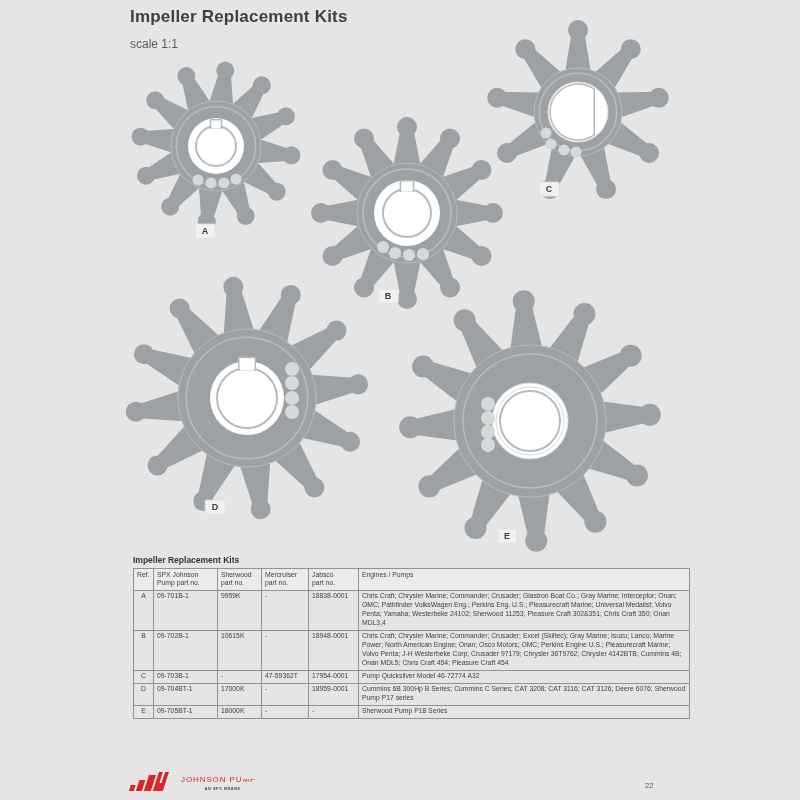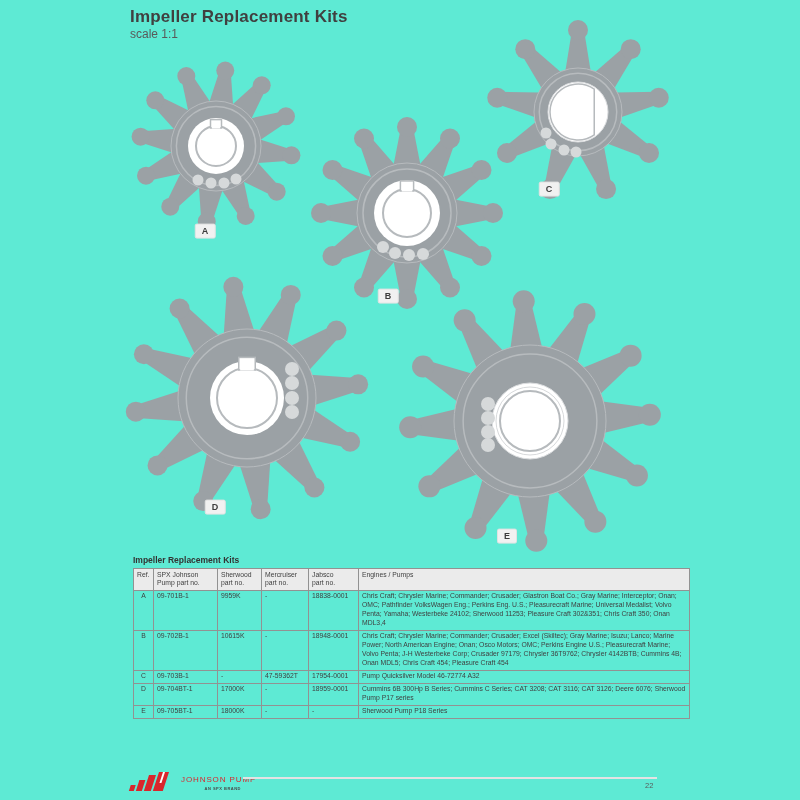--- a/index.html
+++ b/index.html
@@ -1,21 +1,21 @@
 <!DOCTYPE html>
 <html><head>
 <meta charset="utf-8">
 <style>
   *{box-sizing:border-box;margin:0;padding:0}
   html,body{width:800px;height:800px;background:#fff;font-family:"Liberation Sans",sans-serif}
-  .page{position:relative;width:800px;height:800px;background:#5eead4;overflow:hidden}
+  .page{position:relative;width:800px;height:800px;background:#e5e5e5;overflow:hidden}
   #diagram{position:absolute;left:0;top:0}
   .title-block{position:absolute;left:130px;top:7px}
   .page-title{font-size:17px;font-weight:600;color:#404040;letter-spacing:.2px}
-  .scale-note{font-size:12px;color:#595959;margin-top:0}
+  .scale-note{font-size:12px;color:#595959;margin-top:10px}
   .imp-label{position:absolute;transform:translate(-50%,-50%);background:#f1f1f1;border:1px solid #e2e2e2;
              border-radius:2px;font-size:9px;font-weight:700;color:#3d3d3d;padding:1px 6px;line-height:1.2}
   .table-block{position:absolute;left:133px;top:555px;width:556px}
   .table-title{font-size:8.5px;font-weight:700;color:#333;margin-bottom:3px}
   table{border-collapse:collapse;width:556px;table-layout:fixed}
   th,td{border:1px solid #929292;padding:1.5px 3px;font-size:6.8px;line-height:1.32;color:#3f3f3f;
         vertical-align:top;text-align:left;overflow:hidden}
   th{background:#ebebeb;white-space:pre-line;font-weight:400}
   td.ref{text-align:center}
   .logo-mark{position:absolute;left:128px;top:772px}

